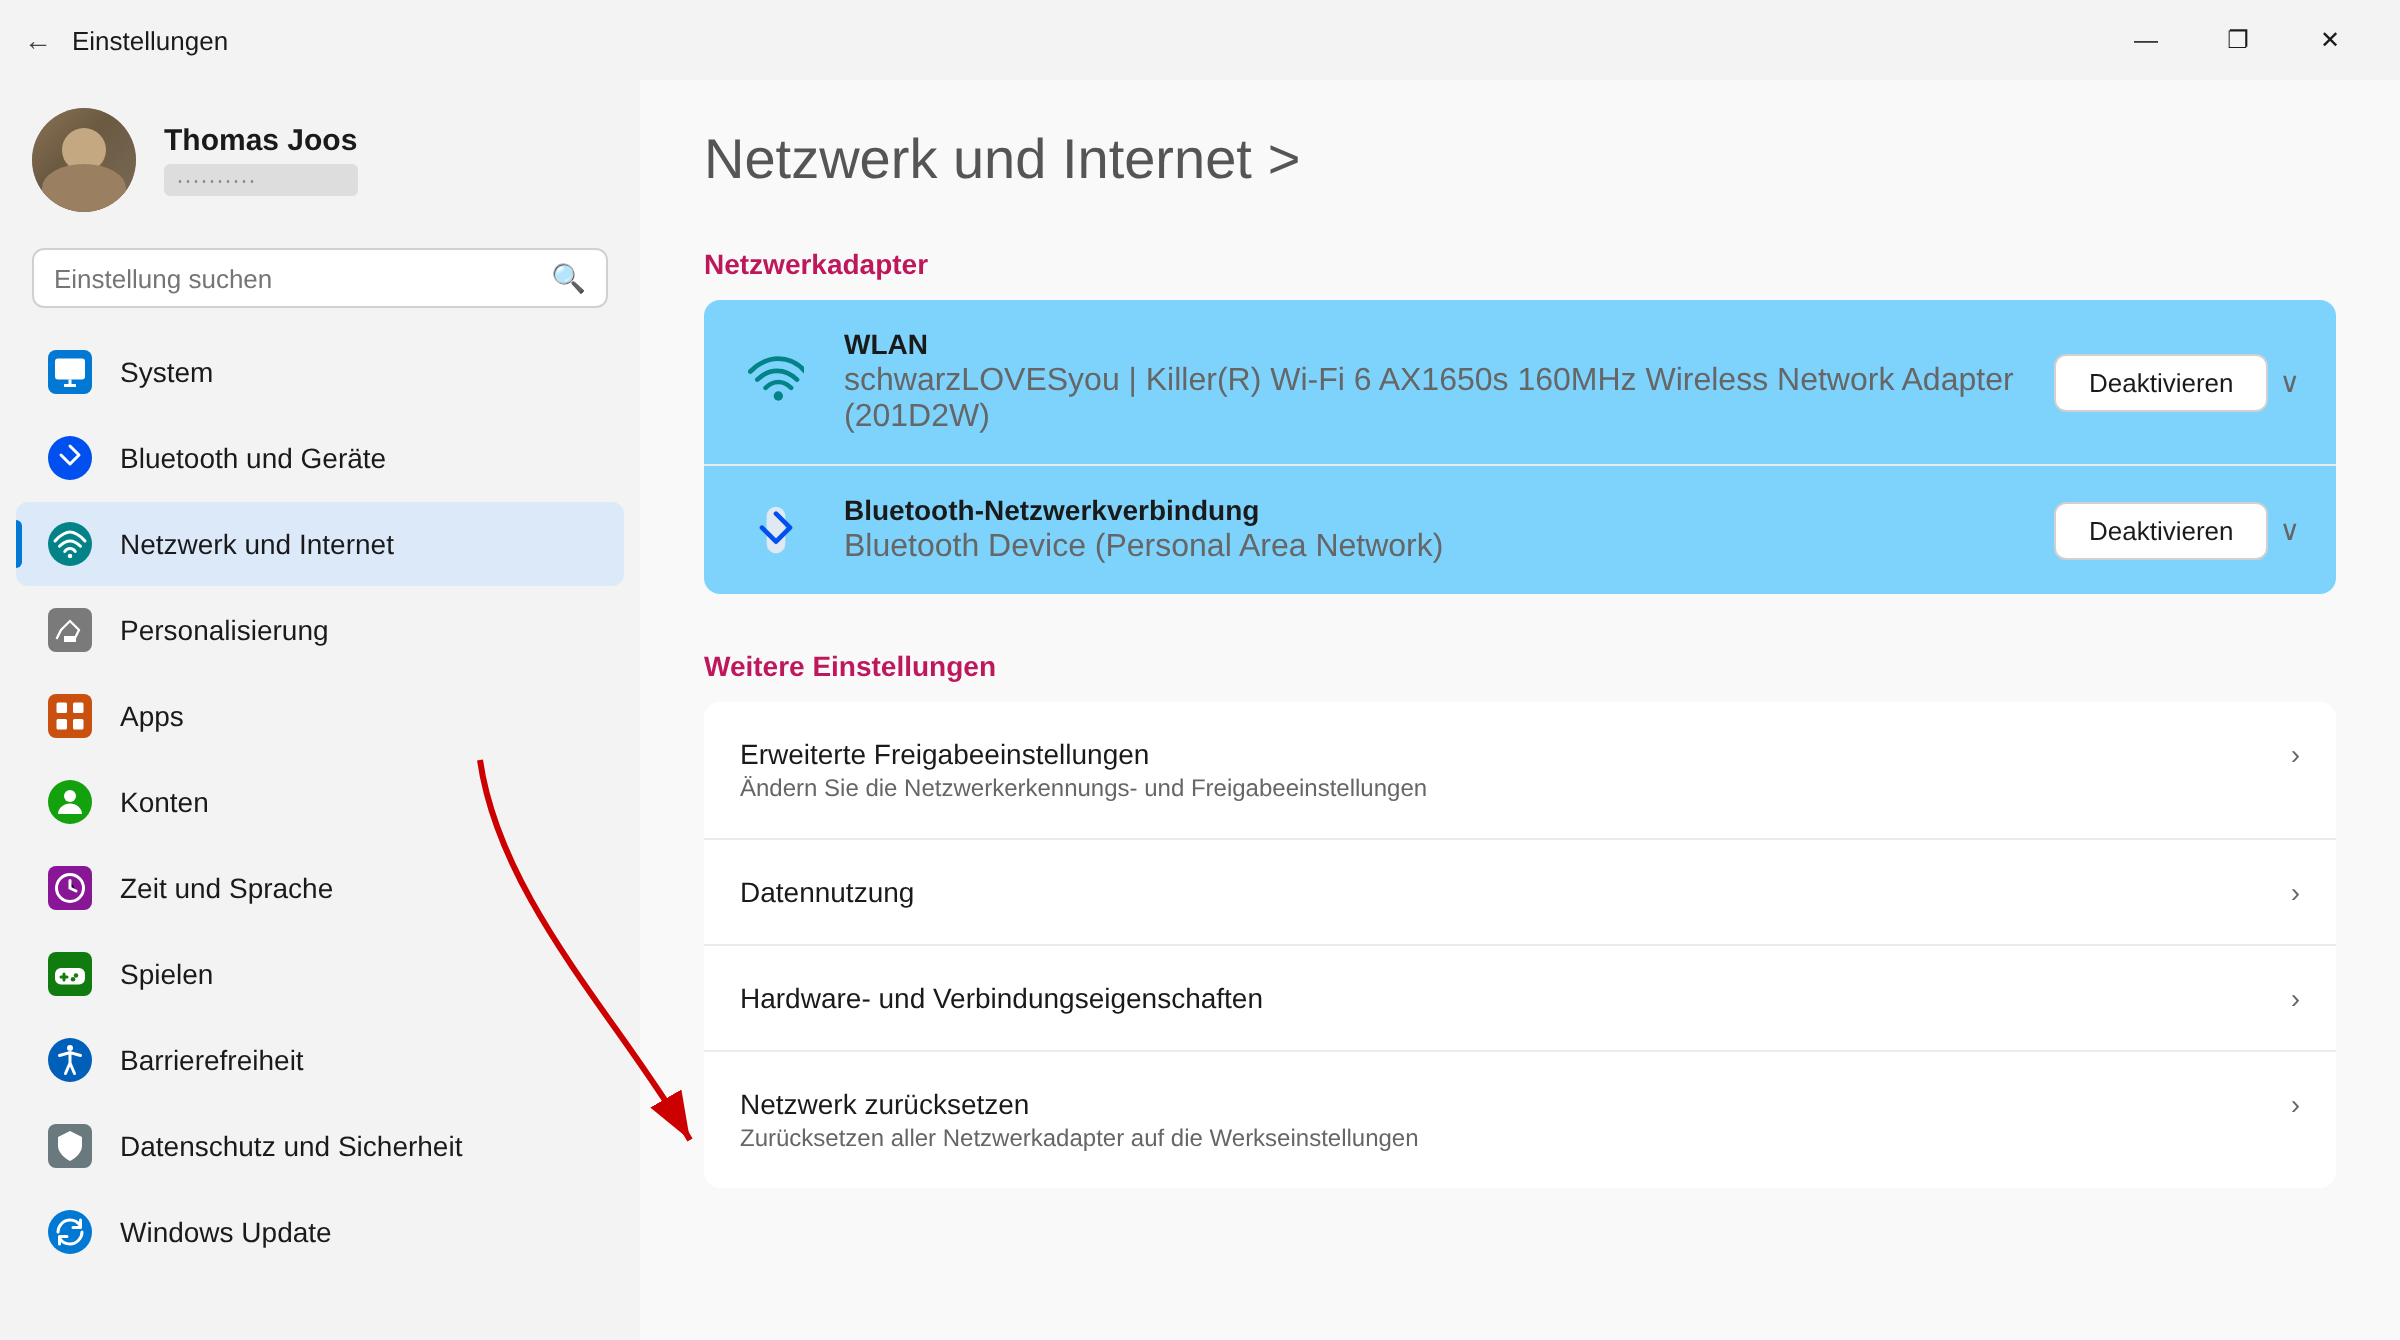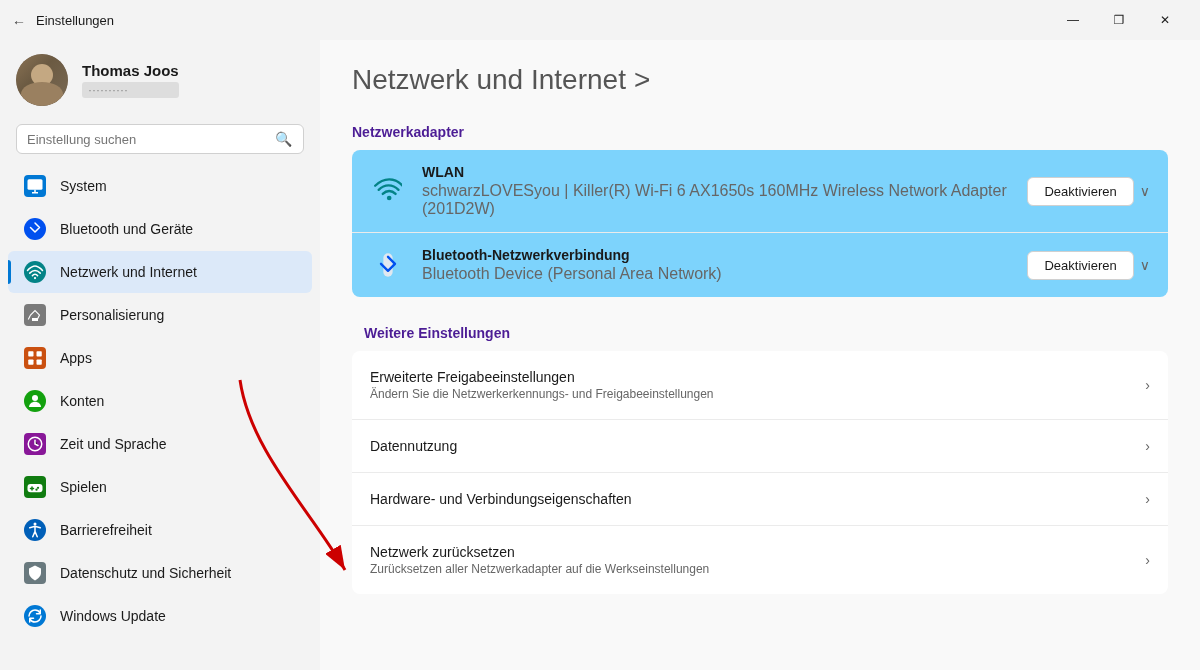--- a/index.html
+++ b/index.html
@@ -222,21 +222,21 @@
     }
     .breadcrumb-current {
       font-weight: 700;
       color: #1a1a1a;
     }
 
     
     .section-title {
       font-size: 14px;
       font-weight: 700;
-      color: #4c1d95;
+      color: #be185d;
       margin-bottom: 10px;
       margin-top: 20px;
     }
 
     
     .card {
       background: #7dd3fc;
       border-radius: 8px;
       overflow: hidden;
       margin-bottom: 2px;
@@ -303,21 +303,21 @@
 
     
     .settings-card {
       background: white;
       border-radius: 8px;
       overflow: hidden;
       margin-bottom: 2px;
     }
     .settings-item {
       display: flex;
-      align-items: center;
+      align-items: flex-start;
       padding: 18px 18px;
       border-bottom: 1px solid #ebebeb;
       cursor: pointer;
     }
     .settings-item:last-child { border-bottom: none; }
     .settings-item-info {
       flex: 1;
     }
     .settings-item-title {
       font-size: 14px;
@@ -523,21 +523,21 @@
             <div class="adapter-name">Bluetooth-Netzwerkverbindung</div>
             <div class="adapter-desc">Bluetooth Device (Personal Area Network)</div>
           </div>
           <div class="adapter-right">
             <button class="deactivate-btn">Deaktivieren</button>
             <span class="chevron-down">∨</span>
           </div>
         </div>
       </div>
 
-      <div class="section-title" style="margin-top: 28px; margin-left: 12px;">Weitere Einstellungen</div>
+      <div class="section-title" style="margin-top: 28px;">Weitere Einstellungen</div>
       <div class="settings-card">
 
         <div class="settings-item">
           <div class="settings-item-info">
             <div class="settings-item-title">Erweiterte Freigabeeinstellungen</div>
             <div class="settings-item-desc">Ändern Sie die Netzwerkerkennungs- und Freigabeeinstellungen</div>
           </div>
           <span class="chevron-right">›</span>
         </div>
 

